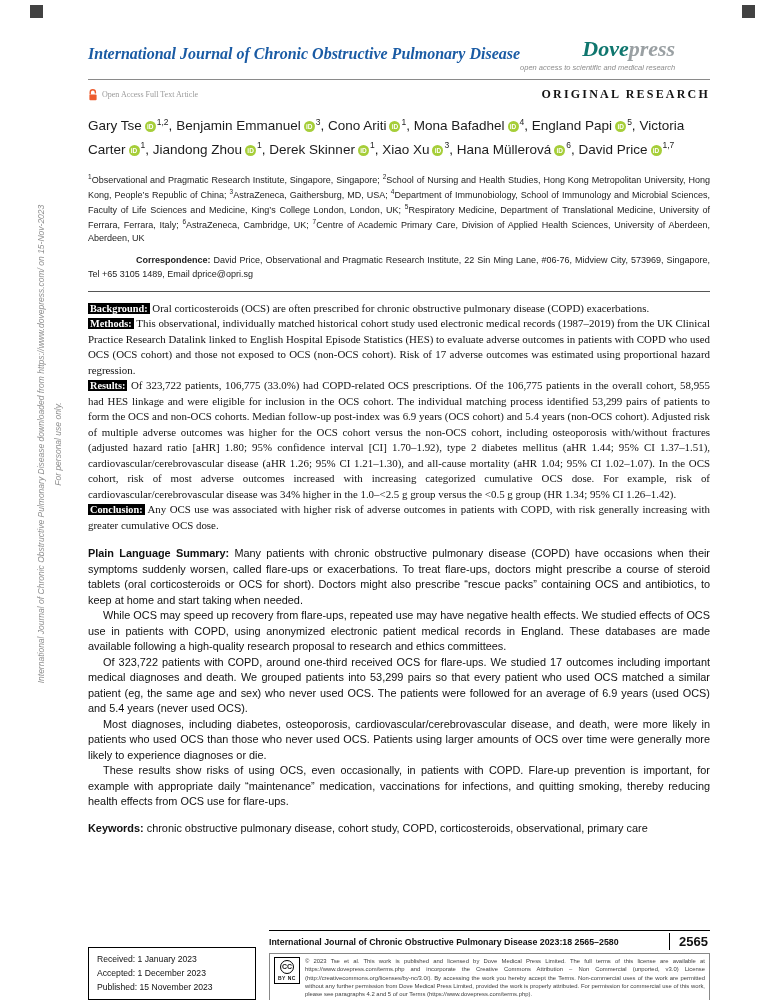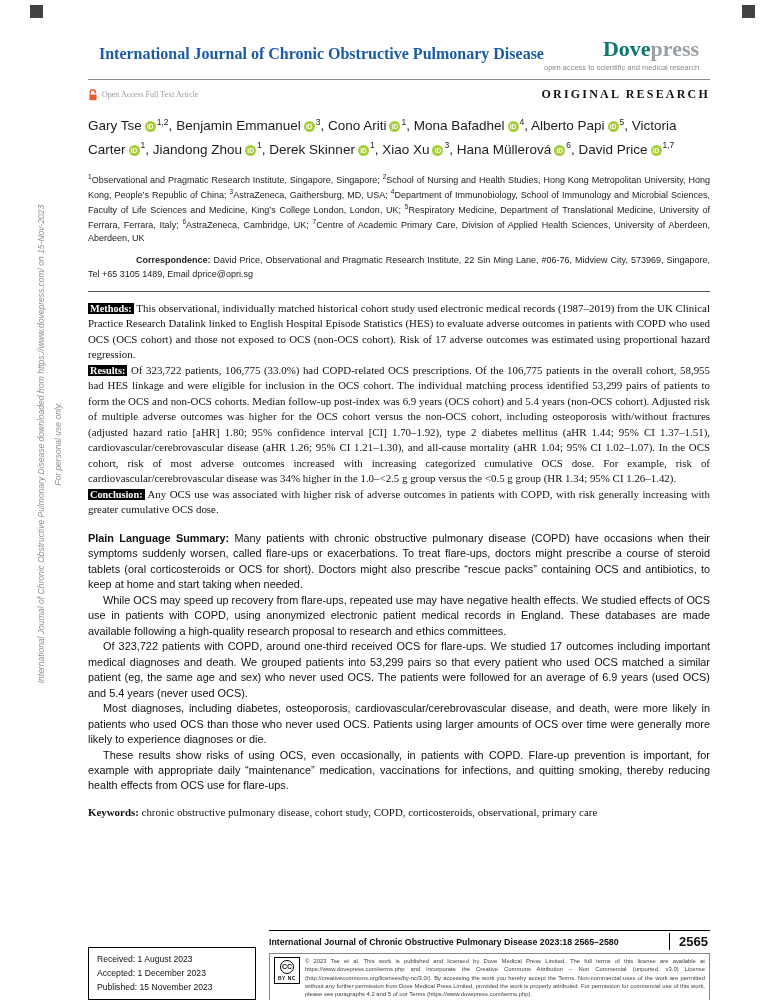--- a/index.html
+++ b/index.html
@@ -9,21 +9,21 @@
   .crop{position:absolute;width:13px;height:13px;background:#424242;}
   .crop.tl{left:30px;top:5px;}
   .crop.tr{left:742px;top:5px;}
 
   .sidebar-rotated{position:absolute;left:33px;top:778px;width:668px;
         transform:rotate(-90deg);transform-origin:0 0;
         font-style:italic;font-size:8.5px;color:#8f8f8f;text-align:center;line-height:2.0;}
 
   .content{position:absolute;left:88px;top:38px;width:622px;}
 
-  .masthead{display:flex;justify-content:center;align-items:flex-start;}
+  .masthead{display:flex;justify-content:flex-start;align-items:flex-start;font-style:italic;}
   .journal-name{font-family:"Liberation Serif",serif;font-weight:bold;font-size:16px;
         color:#1A5BA4;padding-top:7px;white-space:nowrap;}
   .brand{text-align:right;}
   .brand-logo{font-family:"Liberation Serif",serif;font-size:22px;font-weight:bold;line-height:1;}
   .brand-logo .dove{color:#0f766e;}
   .brand-logo .press{color:#9aa0a3;}
   .tagline{font-size:7.5px;color:#8b8b8b;margin-top:3px;}
 
   .masthead-rule{border:none;border-top:1px solid #8a8a8a;margin:7px 0 0;}
 
@@ -53,21 +53,21 @@
         line-height:1.42;text-align:justify;color:#111;}
   .abstract p{margin:0;}
   .chip{background:#000;color:#fff;font-weight:bold;padding:0 2px;font-size:10.3px;}
 
   .plain{margin-top:13px;font-family:Liberation Sans, sans-serif;font-size:10.9px;
         line-height:1.42;text-align:justify;color:#111;}
   .plain p{margin:0;}
   .plain p.indent{text-indent:15px;}
   .plain .inline-label{font-weight:bold;}
 
-  .keywords{margin-top:12px;font-family:Liberation Serif, serif;font-size:10.9px;
+  .keywords{margin-top:12px;font-family:Liberation Sans, sans-serif;font-size:10.9px;
         text-align:justify;color:#111;}
   .keywords b{font-weight:bold;}
 
   .footer{position:absolute;left:88px;top:930px;width:622px;display:flex;gap:13px;
         align-items:flex-start;}
   .received-box{border:1px solid #000;padding:5px 8px;font-size:8.6px;line-height:1.6;
         margin-top:17px;min-width:150px;flex:none;}
   .footer-right{flex:1;}
   .citation-row{border-top:1px solid #000;display:flex;justify-content:space-between;
         align-items:stretch;padding-top:2px;}
@@ -118,56 +118,57 @@
       </div>
       <div class="article-type">ORIGINAL RESEARCH</div>
     </div>
 
 
     <div class="authors">
       <span class="author"><span>Gary Tse</span><span class="orcid">iD</span><sup class="au-sup">1,2</sup></span>
       <span class="author"><span>Benjamin Emmanuel</span><span class="orcid">iD</span><sup class="au-sup">3</sup></span>
       <span class="author"><span>Cono Ariti</span><span class="orcid">iD</span><sup class="au-sup">1</sup></span>
       <span class="author"><span>Mona Bafadhel</span><span class="orcid">iD</span><sup class="au-sup">4</sup></span>
-      <span class="author"><span>Alberto Papi</span><span class="orcid">iD</span><sup class="au-sup">5</sup></span>
+      <span class="author"><span>England Papi</span><span class="orcid">iD</span><sup class="au-sup">5</sup></span>
       <span class="author"><span>Victoria Carter</span><span class="orcid">iD</span><sup class="au-sup">1</sup></span>
       <span class="author"><span>Jiandong Zhou</span><span class="orcid">iD</span><sup class="au-sup">1</sup></span>
       <span class="author"><span>Derek Skinner</span><span class="orcid">iD</span><sup class="au-sup">1</sup></span>
       <span class="author"><span>Xiao Xu</span><span class="orcid">iD</span><sup class="au-sup">3</sup></span>
       <span class="author"><span>Hana Müllerová</span><span class="orcid">iD</span><sup class="au-sup">6</sup></span>
       <span class="author"><span>David Price</span><span class="orcid">iD</span><sup class="au-sup">1,7</sup></span>
     </div>
 
     <p class="affiliations"><span class="aff"><sup>1</sup><span>Observational and Pragmatic Research Institute, Singapore, Singapore; </span></span><span class="aff"><sup>2</sup><span>School of Nursing and Health Studies, Hong Kong Metropolitan University, Hong Kong, People’s Republic of China; </span></span><span class="aff"><sup>3</sup><span>AstraZeneca, Gaithersburg, MD, USA; </span></span><span class="aff"><sup>4</sup><span>Department of Immunobiology, School of Immunology and Microbial Sciences, Faculty of Life Sciences and Medicine, King’s College London, London, UK; </span></span><span class="aff"><sup>5</sup><span>Respiratory Medicine, Department of Translational Medicine, University of Ferrara, Ferrara, Italy; </span></span><span class="aff"><sup>6</sup><span>AstraZeneca, Cambridge, UK; </span></span><span class="aff"><sup>7</sup><span>Centre of Academic Primary Care, Division of Applied Health Sciences, University of Aberdeen, Aberdeen, UK</span></span></p>
 
     <p class="correspondence"><b>Correspondence:</b> <span>David Price, Observational and Pragmatic Research Institute, 22 Sin Ming Lane, #06-76, Midview City, 573969, Singapore, Tel +65 3105 1489, Email </span><span>dprice@opri.sg</span></p>
 
     <hr class="abstract-rule">
 
     <div class="abstract">
+      <p><span class="chip">Background:</span> <span>Oral corticosteroids (OCS) are often prescribed for chronic obstructive pulmonary disease (COPD) exacerbations.</span></p>
       <p><span class="chip">Methods:</span> <span>This observational, individually matched historical cohort study used electronic medical records (1987–2019) from the UK Clinical Practice Research Datalink linked to English Hospital Episode Statistics (HES) to evaluate adverse outcomes in patients with COPD who used OCS (OCS cohort) and those not exposed to OCS (non-OCS cohort). Risk of 17 adverse outcomes was estimated using proportional hazard regression.</span></p>
       <p><span class="chip">Results:</span> <span>Of 323,722 patients, 106,775 (33.0%) had COPD-related OCS prescriptions. Of the 106,775 patients in the overall cohort, 58,955 had HES linkage and were eligible for inclusion in the OCS cohort. The individual matching process identified 53,299 pairs of patients to form the OCS and non-OCS cohorts. Median follow-up post-index was 6.9 years (OCS cohort) and 5.4 years (non-OCS cohort). Adjusted risk of multiple adverse outcomes was higher for the OCS cohort versus the non-OCS cohort, including osteoporosis with/without fractures (adjusted hazard ratio [aHR] 1.80; 95% confidence interval [CI] 1.70–1.92), type 2 diabetes mellitus (aHR 1.44; 95% CI 1.37–1.51), cardiovascular/cerebrovascular disease (aHR 1.26; 95% CI 1.21–1.30), and all-cause mortality (aHR 1.04; 95% CI 1.02–1.07). In the OCS cohort, risk of most adverse outcomes increased with increasing categorized cumulative OCS dose. For example, risk of cardiovascular/cerebrovascular disease was 34% higher in the 1.0–&lt;2.5 g group versus the &lt;0.5 g group (HR 1.34; 95% CI 1.26–1.42).</span></p>
       <p><span class="chip">Conclusion:</span> <span>Any OCS use was associated with higher risk of adverse outcomes in patients with COPD, with risk generally increasing with greater cumulative OCS dose.</span></p>
     </div>
 
     <div class="plain">
       <p><b class="inline-label">Plain Language Summary:</b> <span>Many patients with chronic obstructive pulmonary disease (COPD) have occasions when their symptoms suddenly worsen, called flare-ups or exacerbations. To treat flare-ups, doctors might prescribe a course of steroid tablets (oral corticosteroids or OCS for short). Doctors might also prescribe “rescue packs” containing OCS and antibiotics, to keep at home and start taking when needed.</span></p>
       <p class="indent">While OCS may speed up recovery from flare-ups, repeated use may have negative health effects. We studied effects of OCS use in patients with COPD, using anonymized electronic patient medical records in England. These databases are made available following a high-quality research proposal to research and ethics committees.</p>
       <p class="indent">Of 323,722 patients with COPD, around one-third received OCS for flare-ups. We studied 17 outcomes including important medical diagnoses and death. We grouped patients into 53,299 pairs so that every patient who used OCS matched a similar patient (eg, the same age and sex) who never used OCS. The patients were followed for an average of 6.9 years (used OCS) and 5.4 years (never used OCS).</p>
       <p class="indent">Most diagnoses, including diabetes, osteoporosis, cardiovascular/cerebrovascular disease, and death, were more likely in patients who used OCS than those who never used OCS. Patients using larger amounts of OCS over time were generally more likely to experience diagnoses or die.</p>
       <p class="indent">These results show risks of using OCS, even occasionally, in patients with COPD. Flare-up prevention is important, for example with appropriate daily “maintenance” medication, vaccinations for infections, and quitting smoking, thereby reducing health effects from OCS use for flare-ups.</p>
     </div>
 
     <p class="keywords"><b>Keywords:</b> <span>chronic obstructive pulmonary disease, cohort study, COPD, corticosteroids, observational, primary care</span></p>
 
   </div>
 
   <footer class="footer">
     <div class="received-box">
-      <div>Received: 1 August 2023</div>
+      <div>Received: 1 January 2023</div>
       <div>Accepted: 1 December 2023</div>
       <div>Published: 15 November 2023</div>
     </div>
     <div class="footer-right">
       <div class="citation-row">
         <span class="citation">International Journal of Chronic Obstructive Pulmonary Disease 2023:18 2565–2580</span>
         <span class="page-number">2565</span>
       </div>
       <div class="license-box">
         <div class="cc-badge">

